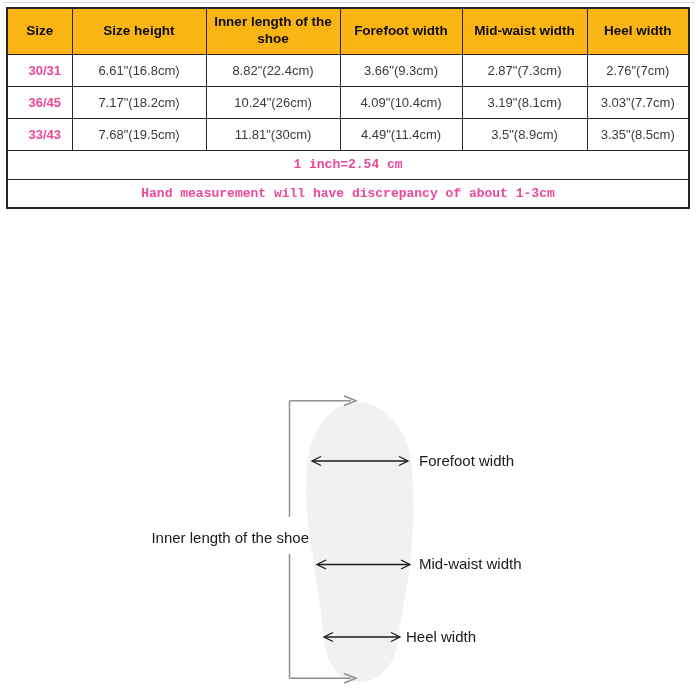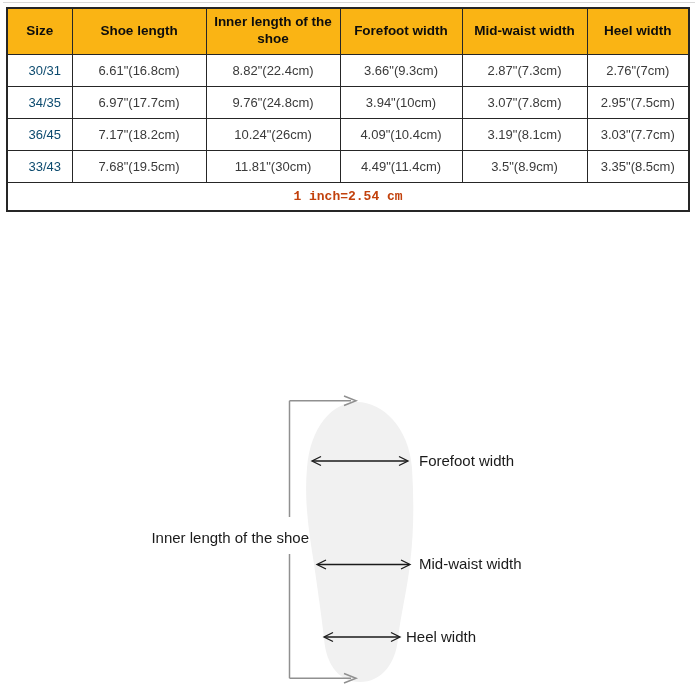--- a/index.html
+++ b/index.html
@@ -34,29 +34,29 @@
     height: 46px;
     line-height: 1.25;
   }
   table.size-chart td {
     height: 32px;
     font-size: 13px;
     color: #3a3a3a;
     background: #ffffff;
   }
   table.size-chart td.size-col {
-    font-weight: normal;
-    color: #0c4a6e;
+    font-weight: bold;
+    color: #ec4899;
     padding-left: 12px;
   }
   table.size-chart td.note-cell {
     font-family: "Liberation Mono", "DejaVu Sans Mono", monospace;
     font-weight: bold;
     font-size: 13px;
-    color: #c2410c;
+    color: #ec4899;
     height: 29px;
   }
   .diagram-svg {
     position: absolute; left: 0; top: 390px;
     width: 700px; height: 310px;
   }
   .dlabel {
     position: absolute;
     font-size: 15px;
     color: #1a1a1a;
@@ -78,43 +78,35 @@
     <col style="width:65px">
       <col style="width:134px">
       <col style="width:134px">
     <col style="width:122px">
       <col style="width:125px">
       <col style="width:102px">
   </colgroup>
   <thead>
     <tr>
       <th>Size</th>
-      <th>Shoe length</th>
+      <th>Size height</th>
       <th>Inner length of the shoe</th>
       <th>Forefoot width</th>
       <th>Mid-waist width</th>
       <th>Heel width</th>
     </tr>
   </thead>
   <tbody>
       <tr>
         <td class="size-col">30/31</td>
         <td>6.61"(16.8cm)</td>
         <td>8.82"(22.4cm)</td>
         <td>3.66"(9.3cm)</td>
         <td>2.87"(7.3cm)</td>
         <td>2.76"(7cm)</td>
-      </tr>
-      <tr>
-        <td class="size-col">34/35</td>
-        <td>6.97"(17.7cm)</td>
-        <td>9.76"(24.8cm)</td>
-        <td>3.94"(10cm)</td>
-        <td>3.07"(7.8cm)</td>
-        <td>2.95"(7.5cm)</td>
       </tr>
       <tr>
         <td class="size-col">36/45</td>
         <td>7.17"(18.2cm)</td>
         <td>10.24"(26cm)</td>
         <td>4.09"(10.4cm)</td>
         <td>3.19"(8.1cm)</td>
         <td>3.03"(7.7cm)</td>
       </tr>
       <tr>
@@ -122,20 +114,23 @@
         <td>7.68"(19.5cm)</td>
         <td>11.81"(30cm)</td>
         <td>4.49"(11.4cm)</td>
         <td>3.5"(8.9cm)</td>
         <td>3.35"(8.5cm)</td>
       </tr>
     </tbody>
   <tbody>
     <tr>
       <td class="note-cell" colspan="6">1 inch=2.54 cm</td>
+    </tr>
+    <tr>
+      <td class="note-cell" colspan="6">Hand measurement will have discrepancy of about 1-3cm</td>
     </tr>
   </tbody>
 </table>
 
 <svg class="diagram-svg" viewBox="0 390 700 310" xmlns="http://www.w3.org/2000/svg">
 
   <path d="M 357 402
            C 332 402 310 428 307 468
            C 304 502 309 532 314 564
            C 318 592 322 620 324 638

